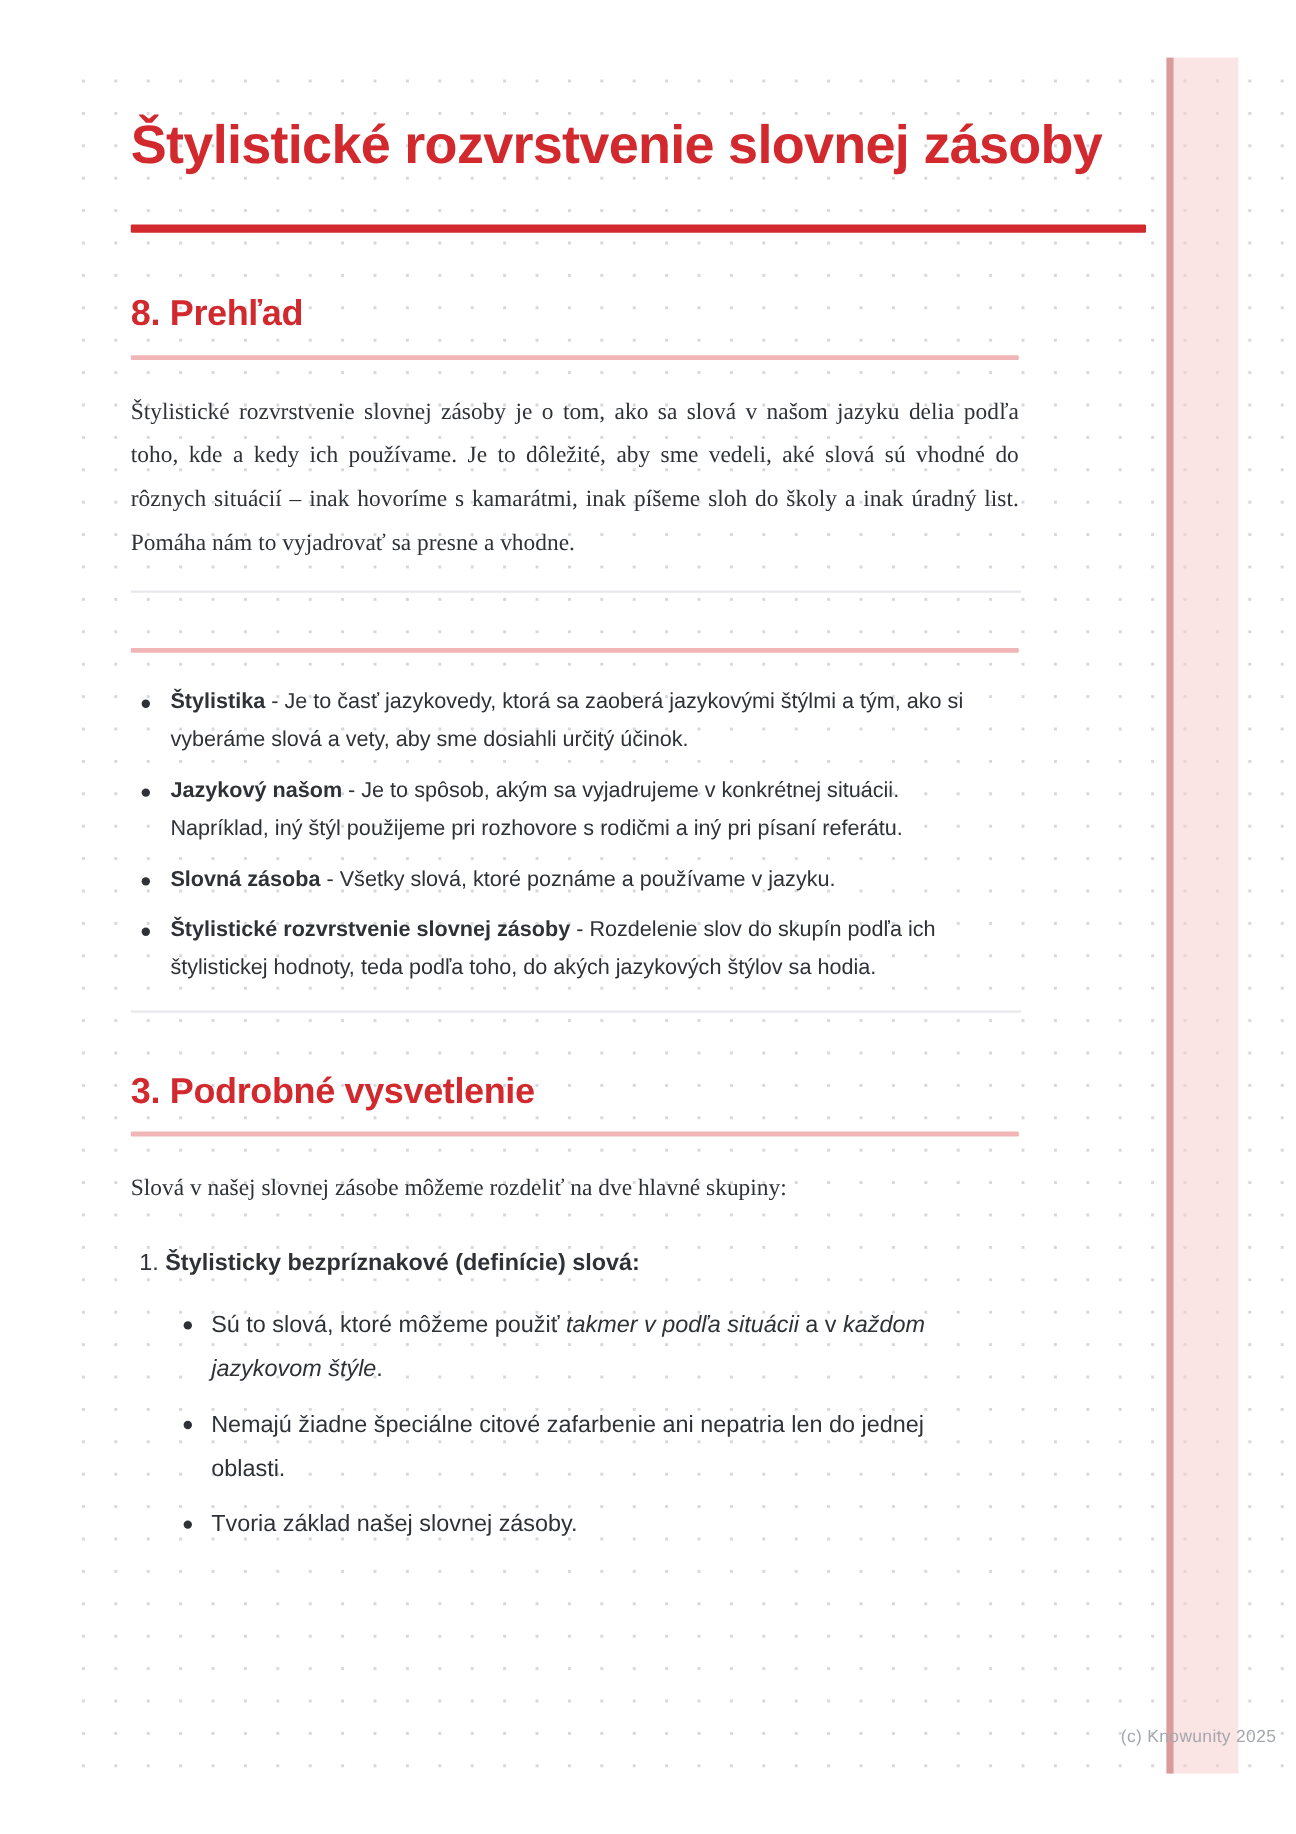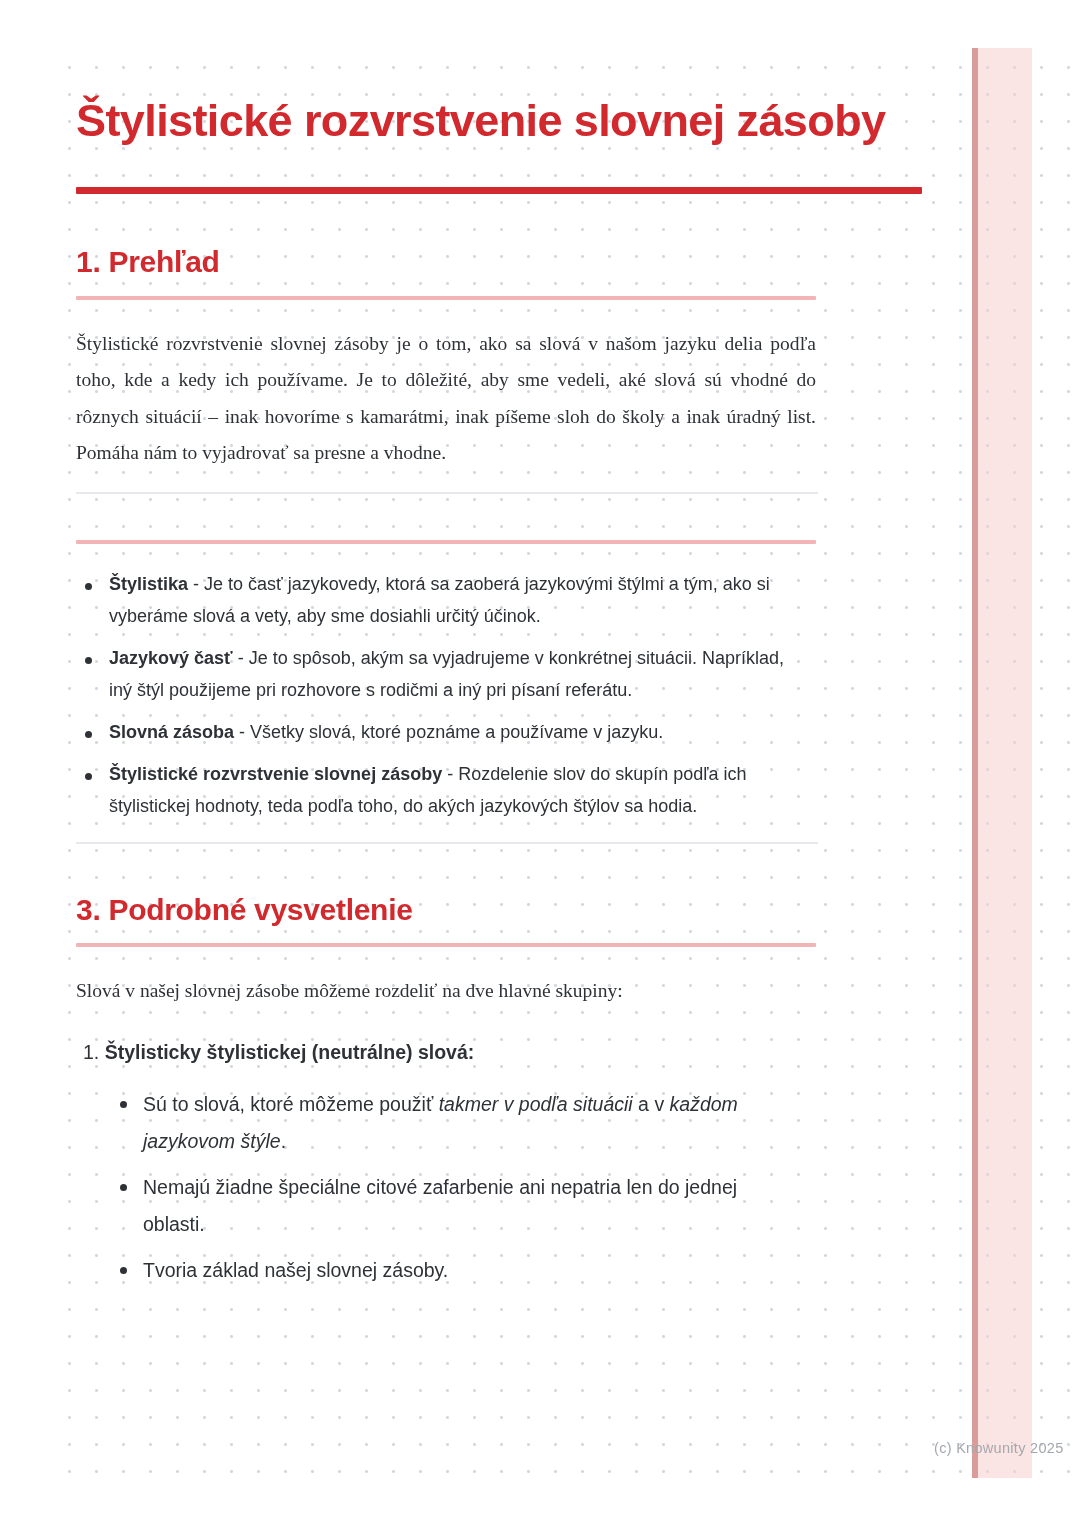--- a/index.html
+++ b/index.html
@@ -25,21 +25,21 @@
   }
   .stripe-band{
     position:absolute;left:978px;top:48px;width:54px;height:1430px;
     background:rgba(247,206,206,0.55);
   }
   .stripe-line{
     position:absolute;left:972px;top:48px;width:6px;height:1430px;
     background:rgba(216,150,150,0.95);
   }
   .content{
-    position:absolute;left:76px;top:90px;width:846px;
+    position:absolute;left:109px;top:90px;width:846px;
   }
   h1.page-title{
     margin:0 0 36px 0;
     font-size:45px;line-height:1.36;font-weight:800;
     letter-spacing:-0.6px;color:var(--red);
   }
   .title-rule{
     width:846px;height:7px;background:var(--red);border-radius:1px;
     margin:0 0 48px 0;
   }
@@ -104,36 +104,36 @@
 <div class="dot-grid"></div>
 <div class="stripe-band"></div>
 <div class="stripe-line"></div>
 
 <div class="content">
 
   <h1 class="page-title">Štylistické rozvrstvenie slovnej zásoby</h1>
   <div class="title-rule"></div>
 
   <section>
-    <h2 class="section-heading">1. Prehľad</h2>
+    <h2 class="section-heading">8. Prehľad</h2>
     <div class="heading-rule"></div>
     <p class="para justified">Štylistické rozvrstvenie slovnej zásoby je o tom, ako sa slová v našom jazyku delia podľa toho, kde a kedy ich používame. Je to dôležité, aby sme vedeli, aké slová sú vhodné do rôznych situácií – inak hovoríme s kamarátmi, inak píšeme sloh do školy a inak úradný list. Pomáha nám to vyjadrovať sa presne a vhodne.</p>
   </section>
 
   <div class="section-divider"></div>
 
   <section>
     <div class="heading-rule"></div>
     <ul class="bullets">
       <li>
         <span class="term">Štylistika</span>
         <span>- Je to časť jazykovedy, ktorá sa zaoberá jazykovými štýlmi a tým, ako si vyberáme slová a vety, aby sme dosiahli určitý účinok.</span>
       </li>
       <li>
-        <span class="term">Jazykový časť</span>
+        <span class="term">Jazykový našom</span>
         <span>- Je to spôsob, akým sa vyjadrujeme v konkrétnej situácii. Napríklad, iný štýl použijeme pri rozhovore s rodičmi a iný pri písaní referátu.</span>
       </li>
       <li>
         <span class="term">Slovná zásoba</span>
         <span>- Všetky slová, ktoré poznáme a používame v jazyku.</span>
       </li>
       <li>
         <span class="term">Štylistické rozvrstvenie slovnej zásoby</span>
         <span>- Rozdelenie slov do skupín podľa ich štylistickej hodnoty, teda podľa toho, do akých jazykových štýlov sa hodia.</span>
       </li>
@@ -142,21 +142,21 @@
 
   <div class="section-divider"></div>
 
   <section>
     <h2 class="section-heading">3. Podrobné vysvetlenie</h2>
     <div class="heading-rule"></div>
     <p class="para">Slová v našej slovnej zásobe môžeme rozdeliť na dve hlavné skupiny:</p>
 
     <div class="numbered-item">
       <span class="num">1.</span>
-      <span class="label">Štylisticky štylistickej (neutrálne) slová:</span>
+      <span class="label">Štylisticky bezpríznakové (definície) slová:</span>
     </div>
 
     <ul class="sub-bullets">
       <li><span>Sú to slová, ktoré môžeme použiť </span><em>takmer v podľa situácii</em><span> a v </span><em>každom jazykovom štýle</em><span>.</span></li>
       <li><span>Nemajú žiadne špeciálne citové zafarbenie ani nepatria len do jednej oblasti.</span></li>
       <li><span>Tvoria základ našej slovnej zásoby.</span></li>
     </ul>
   </section>
 
 </div>

